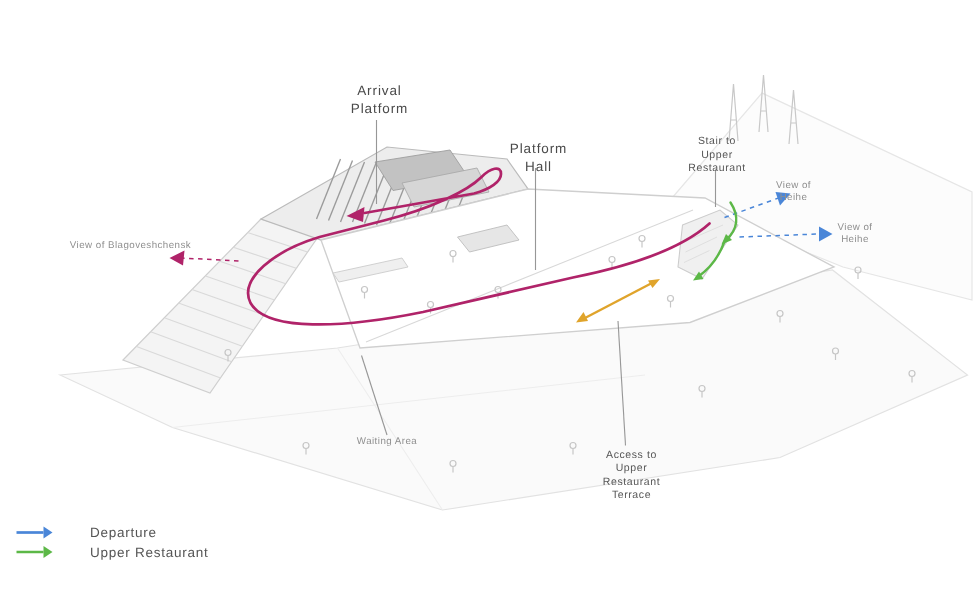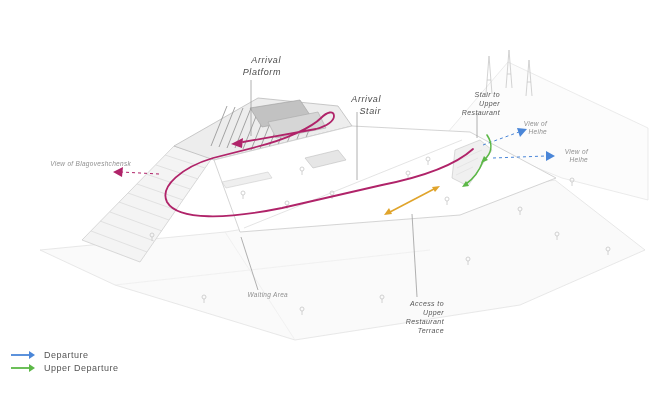--- a/index.html
+++ b/index.html
@@ -2,27 +2,27 @@
 <html><head>
 <meta charset="utf-8">
 <style>
   html,body{margin:0;padding:0;background:#fff;}
   .canvas{
     position:relative;width:650px;height:410px;background:#ffffff;overflow:hidden;
     font-family:"Liberation Sans",sans-serif;
   }
   .scene{position:absolute;left:0;top:0;}
   .label{
-    position:absolute;transform:translateX(-50%);text-align:right;
-    color:#4a4a4a;font-size:9px;line-height:1.3;letter-spacing:.6px;font-style:italic;
+    position:absolute;transform:translateX(-50%);text-align:center;
+    color:#4a4a4a;font-size:9px;line-height:1.3;letter-spacing:.6px;
   }
   .label.mid{font-size:7px;letter-spacing:.4px;color:#565656;}
   .label.small{font-size:6.5px;letter-spacing:.3px;color:#8f8f8f;}
   .legend{position:absolute;left:10px;top:348px;}
-  .legend-row{display:flex;align-items:center;gap:8px;height:13px;}
+  .legend-row{display:flex;align-items:center;gap:24px;height:13px;}
   .legend-label{font-size:9px;color:#555;letter-spacing:.5px;}
   svg{display:block;}
 </style>
 </head>
 <body>
 
 <div class="canvas">
 
   <svg class="scene" width="650" height="410" viewBox="0 0 650 410">
 
@@ -188,21 +188,21 @@
     <g>
       <path d="M487,135 C493,144 492,153 484,160" fill="none" stroke-width="1.6" stroke-linecap="round" stroke="#5cb847"></path>
       <polygon points="481,163 488,160 484,156" fill="#5cb847"></polygon>
       <path d="M483,161 C479,172 473,179 466,184" fill="none" stroke-width="1.6" stroke-linecap="round" stroke="#5cb847"></path>
       <polygon points="462,187 469,186 466,181" fill="#5cb847"></polygon>
     </g>
   </svg>
 
   <div class="label" style="left:253px;top:55px;width:56px">Arrival Platform</div>
 
-  <div class="label" style="left:359px;top:94px;width:44px">Arrival Stair</div>
+  <div class="label" style="left:359px;top:94px;width:44px">Platform Hall</div>
 
   <div class="label mid" style="left:478px;top:90px;width:44px">Stair to Upper Restaurant</div>
 
   <div class="label small" style="left:529px;top:120px;width:36px">View of Heihe</div>
 
   <div class="label small" style="left:570px;top:148px;width:36px">View of Heihe</div>
 
   <div class="label small" style="left:87px;top:160px;width:88px">View of Blagoveshchensk</div>
 
   <div class="label small" style="left:258px;top:291px;width:60px">Waiting Area</div>
@@ -215,17 +215,17 @@
         <line x1="1" y1="5" x2="19" y2="5" stroke-width="1.8" stroke="#4a86d8"></line>
         <polygon points="19,1 25,5 19,9" fill="#4a86d8"></polygon>
       </svg>
       <span class="legend-label">Departure</span>
     </div>
     <div class="legend-row">
       <svg width="26" height="10">
         <line x1="1" y1="5" x2="19" y2="5" stroke-width="1.8" stroke="#5cb847"></line>
         <polygon points="19,1 25,5 19,9" fill="#5cb847"></polygon>
       </svg>
-      <span class="legend-label">Upper Departure</span>
+      <span class="legend-label">Upper Restaurant</span>
     </div>
   </div>
 
 </div>
 
 </body></html>

